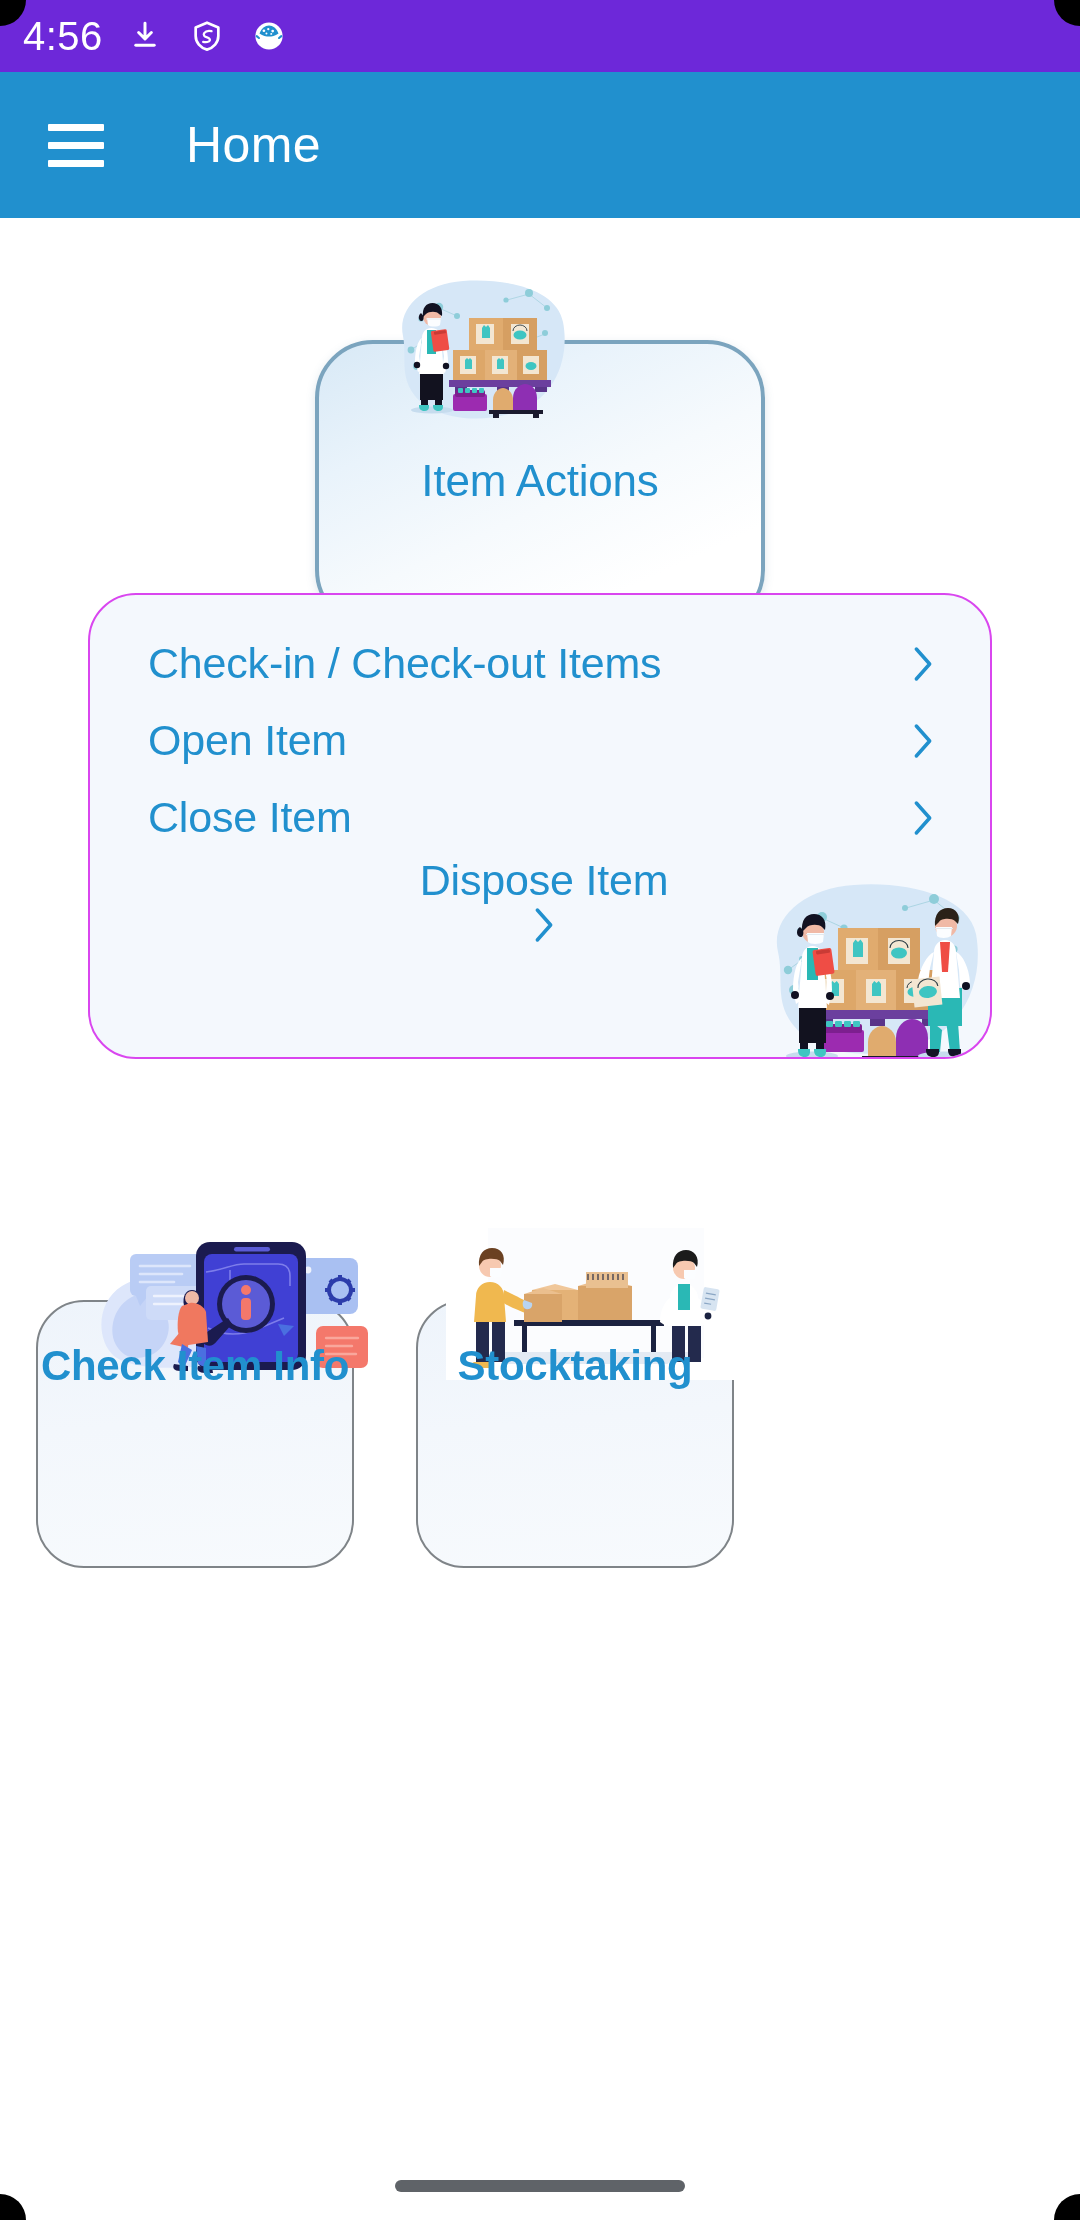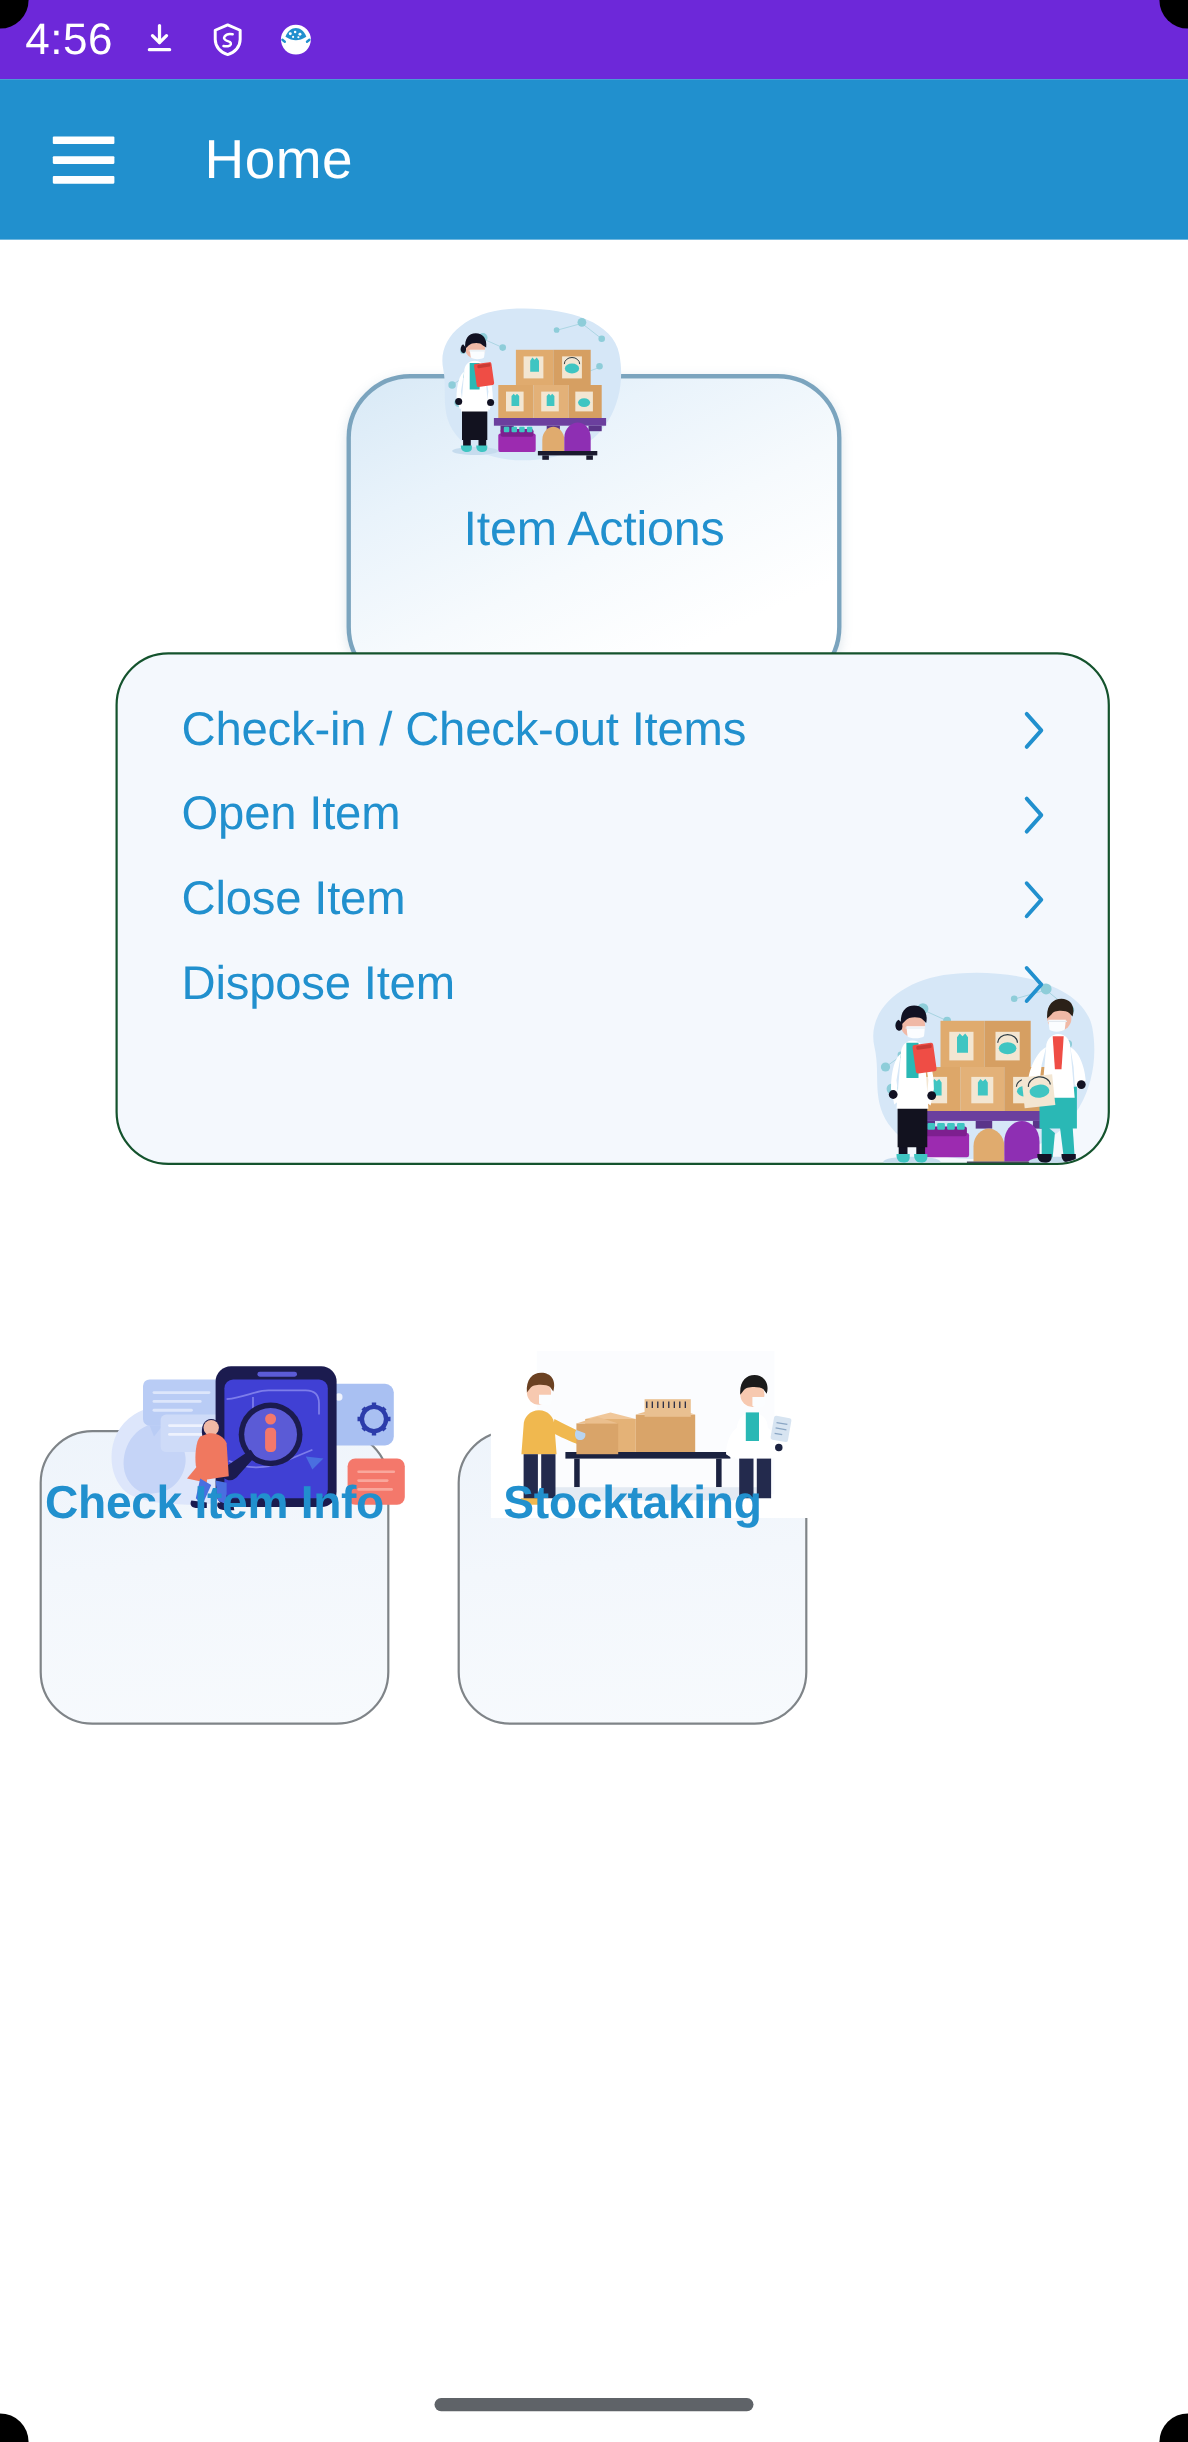--- a/index.html
+++ b/index.html
@@ -131,25 +131,25 @@
     position: absolute;
     top: 0; left: 72px;
     width: 190px; height: 148px;
     z-index: 5;
   }
 
   
   .list-card {
     position: absolute;
     top: 375px;
-    left: 105px;
+    left: 88px;
     width: 904px;
     height: 466px;
     border-radius: 48px;
-    border: 2px solid #14532d;
+    border: 2px solid #d946ef;
     background: #f4f8fd;
     overflow: hidden;
   }
   .list-item {
     position: absolute;
     left: 0;
     width: 904px;
     height: 77px;
     display: flex;
     align-items: center;
@@ -397,21 +397,21 @@
 
       <div class="list-item" style="top:184px;">
         <span class="label">Close Item</span>
         <span class="chev">
           <svg width="26" height="40" viewBox="0 0 14 24">
               <path d="M3 3 L11 12 L3 21" fill="none" stroke="#2190ce" stroke-width="2.1" stroke-linecap="round" stroke-linejoin="round"></path>
             </svg>
         </span>
       </div>
 
-      <div class="list-item" style="top:261px;">
+      <div class="list-item" style="top:261px;flex-direction:column;">
         <span class="label">Dispose Item</span>
         <span class="chev">
           <svg width="26" height="40" viewBox="0 0 14 24">
               <path d="M3 3 L11 12 L3 21" fill="none" stroke="#2190ce" stroke-width="2.1" stroke-linecap="round" stroke-linejoin="round"></path>
             </svg>
         </span>
       </div>
 
       <div class="list-illu">
         <svg viewBox="0 0 232 185" width="232" height="185">

